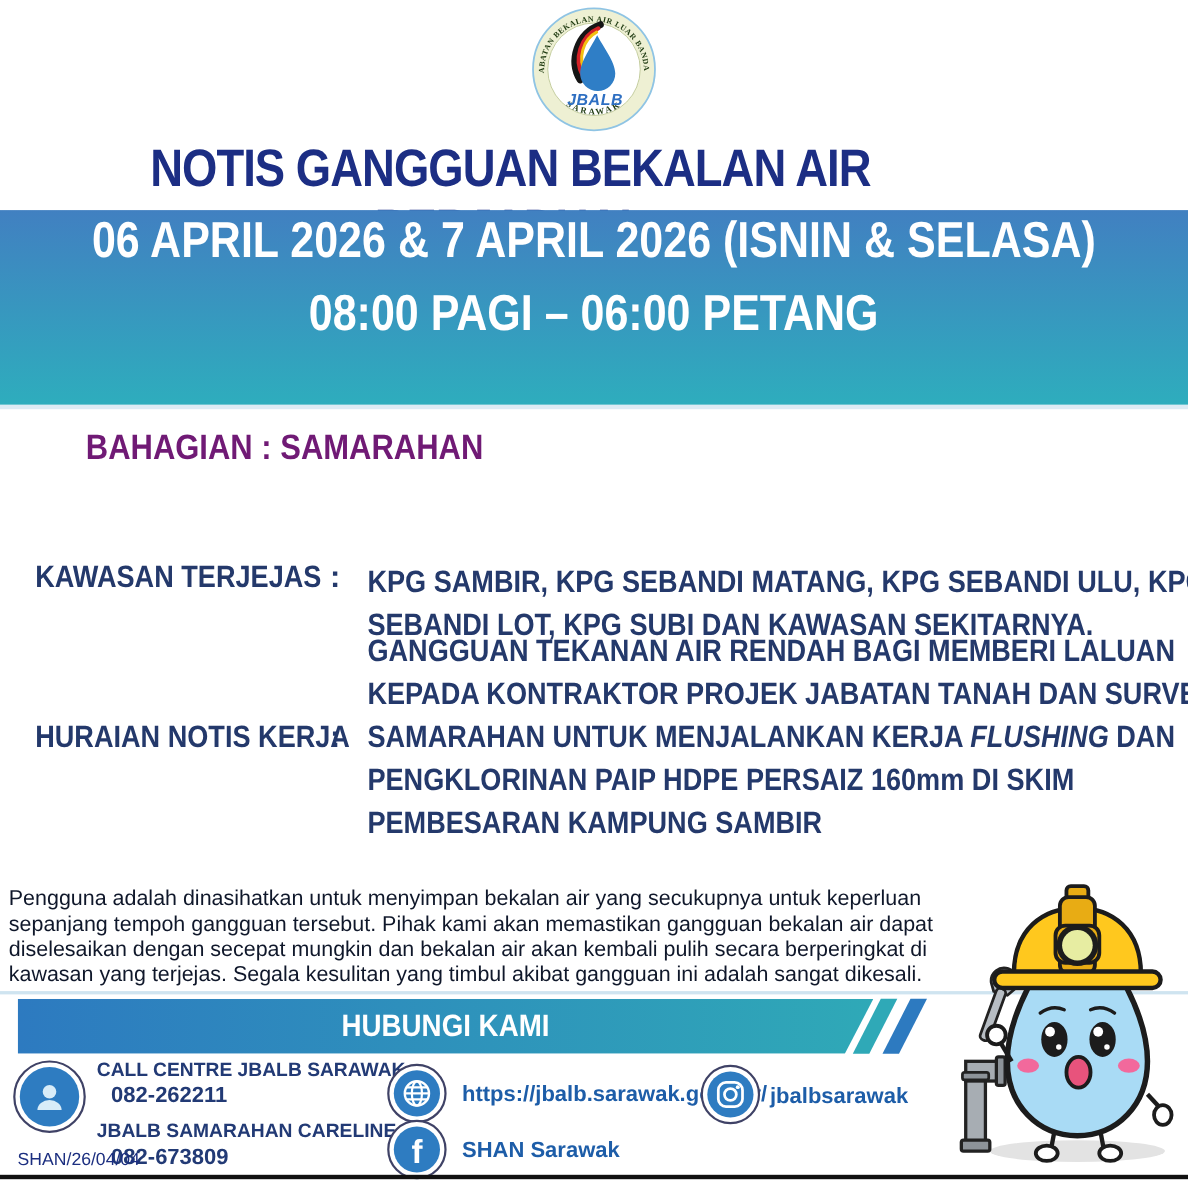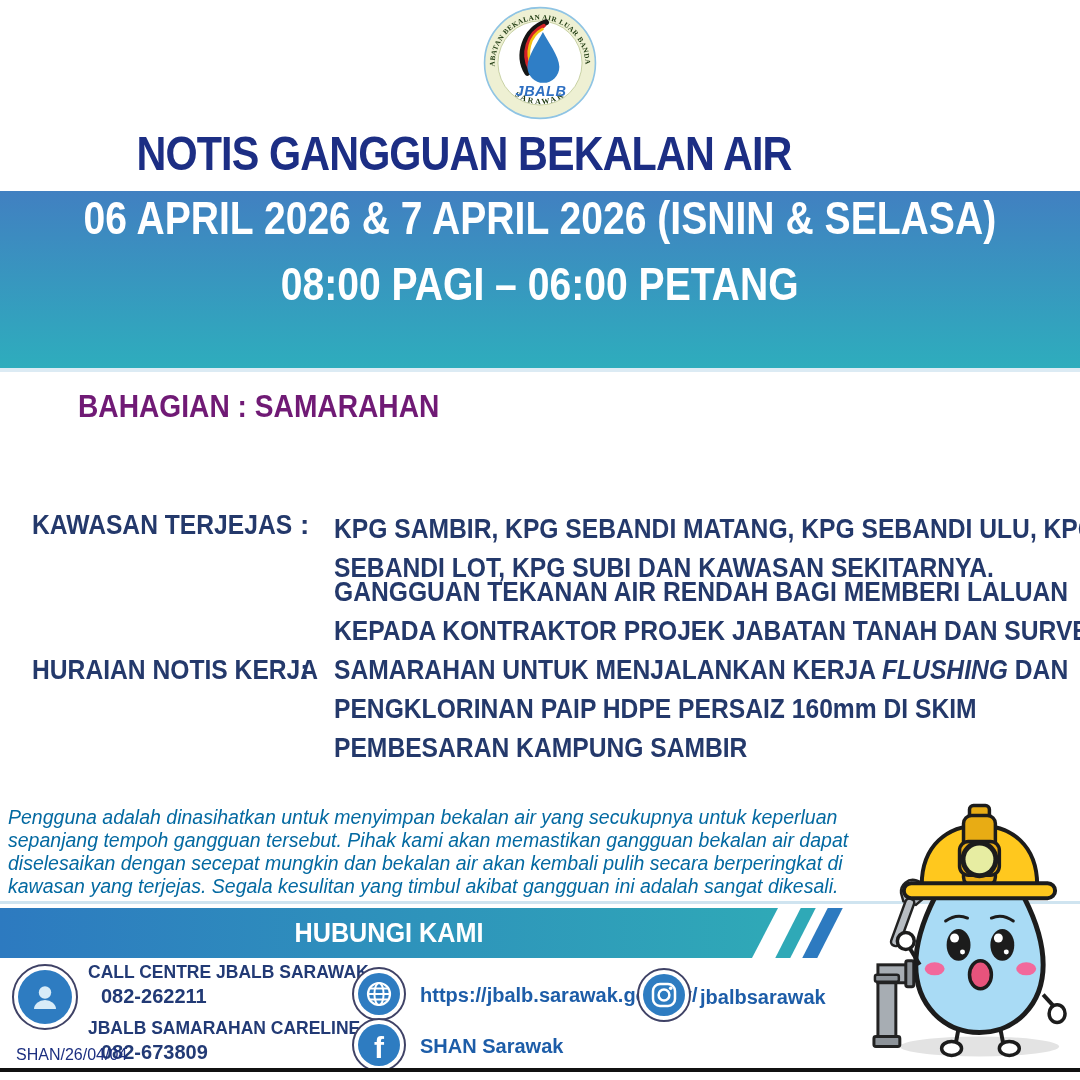--- a/index.html
+++ b/index.html
@@ -37,26 +37,26 @@
   .row-label{width:268px; font-size:28px; flex:none;}
   .row-colon{width:34px; font-size:28px; flex:none; text-align:left;}
   .row-value{flex:1; font-size:28px;}
   .kawasan-row{top:477px;margin-top:32px;}
   .huraian-row{top:572px; min-height:168px;}
   .value-line{line-height:39px; white-space:nowrap;}
   .italic-part{font-style:italic;}
 
   
   .advisory{position:absolute; top:806px; left:8px; width:820px;
-    font-style:italic; font-size:19.5px; line-height:23px; color:#0369a1;}
+    font-size:19.5px; line-height:23px; color:#0f172a;}
   .advisory div{white-space:nowrap;}
 
   
   .band-topline{position:absolute; top:901px; left:0; width:1080px; height:3px; background:#cfe4f0;}
-  .contact-band{position:absolute; top:908px; left:0; width:778px; height:50px;
+  .contact-band{position:absolute; top:908px; left:16px; width:778px; height:50px;
     background:linear-gradient(90deg,#2d7ac0 0%,#2fa9b7 100%);
     clip-path:polygon(0 0,100% 0,calc(100% - 26px) 100%,0 100%);
     display:flex; align-items:center; justify-content:center;}
   .band-title{font-size:28px; font-weight:bold; color:#ffffff; transform:scaleX(0.9);}
   .stripe{position:absolute; top:908px; width:15px; height:50px; transform:skewX(-27deg);}
   .stripe1{left:788px; background:#2fa9b7;}
   .stripe2{left:815px; background:#2d7ac0;}
 
   
   .ring-icon{position:absolute; border-radius:50%; border:2px solid #3f4266; background:#fff;

